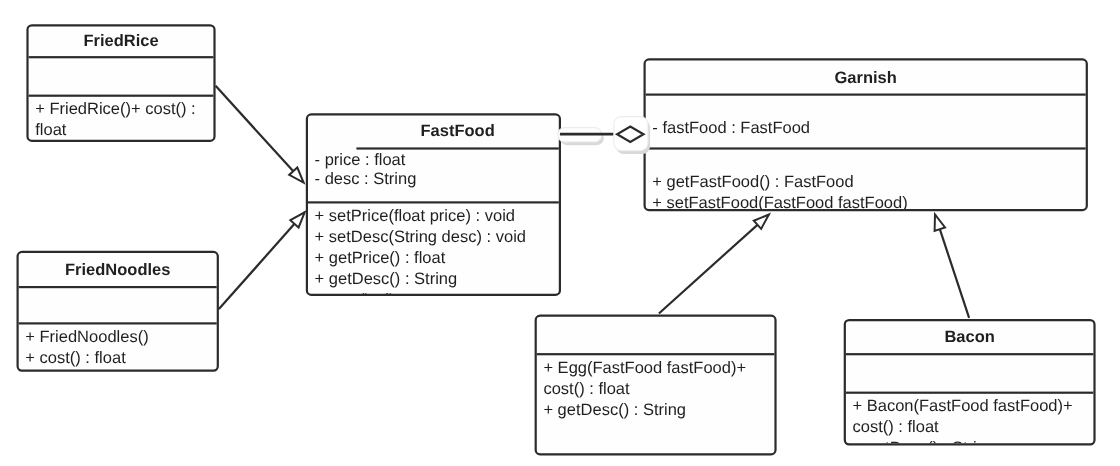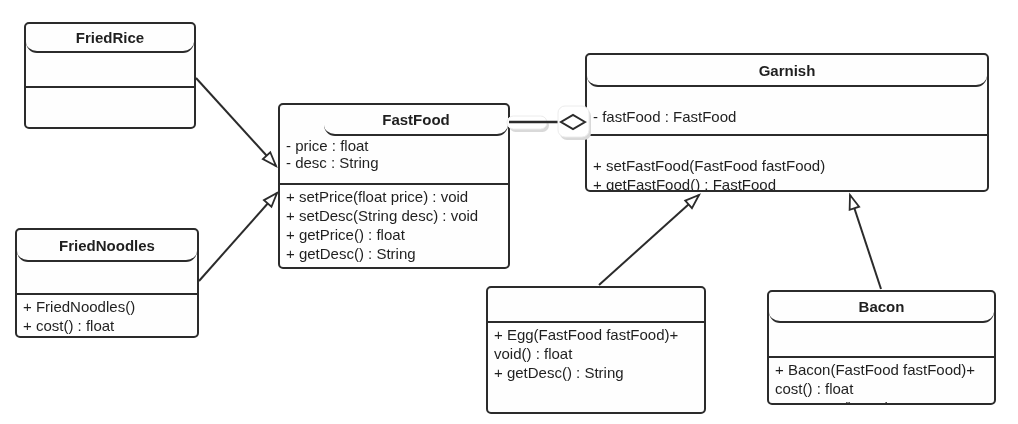--- a/index.html
+++ b/index.html
@@ -18,21 +18,20 @@
     border-radius:5px;
     box-sizing:border-box;
     display:flex;flex-direction:column;
   }
   .sec{box-sizing:border-box;overflow:hidden;}
   .sec.title{
     border-bottom:2px solid #2b2b2b;
     font-weight:bold;font-size:15px;
     display:flex;align-items:center;justify-content:center;
     flex:0 0 auto;
-    border-radius:11px;
   }
   .sec.attrs{
     border-bottom:2px solid #2b2b2b;
     flex:0 0 auto;
     font-size:15px;line-height:17px;
     padding:1px 6px 0 6px;
   }
   .sec.methods{
     flex:1 1 auto;
     font-size:15px;line-height:19px;
@@ -55,20 +54,23 @@
   .c-bacon       .title{height:31px;}  .c-bacon       .attrs{height:35px;}
 </style>
 </head>
 <body>
 
 <div class="canvas">
 
   <div class="uml-class c-friedrice">
     <div class="sec title">FriedRice</div>
     <div class="sec attrs"></div>
+    <div class="sec methods">
+      <div class="tline">+ FriedRice()+ cost() : float</div>
+    </div>
   </div>
 
   <div class="uml-class c-friednoodles">
     <div class="sec title">FriedNoodles</div>
     <div class="sec attrs"></div>
     <div class="sec methods">
       <div class="tline">+ FriedNoodles()</div>
       <div class="tline">+ cost() : float</div>
     </div>
   </div>
@@ -87,29 +89,29 @@
       <div class="tline">+ cost() : float</div>
     </div>
   </div>
 
   <div class="uml-class c-garnish">
     <div class="sec title">Garnish</div>
     <div class="sec attrs">
       <div class="tline">- fastFood : FastFood</div>
     </div>
     <div class="sec methods">
+      <div class="tline">+ getFastFood() : FastFood</div>
       <div class="tline">+ setFastFood(FastFood fastFood)</div>
-      <div class="tline">+ getFastFood() : FastFood</div>
     </div>
   </div>
 
   <div class="uml-class c-egg">
     <div class="sec attrs"></div>
     <div class="sec methods">
-      <div class="tline">+ Egg(FastFood fastFood)+ void() : float</div>
+      <div class="tline">+ Egg(FastFood fastFood)+ cost() : float</div>
       <div class="tline">+ getDesc() : String</div>
     </div>
   </div>
 
   <div class="uml-class c-bacon">
     <div class="sec title">Bacon</div>
     <div class="sec attrs"></div>
     <div class="sec methods">
       <div class="tline">+ Bacon(FastFood fastFood)+ cost() : float</div>
       <div class="tline">+ getDesc() : String</div>

